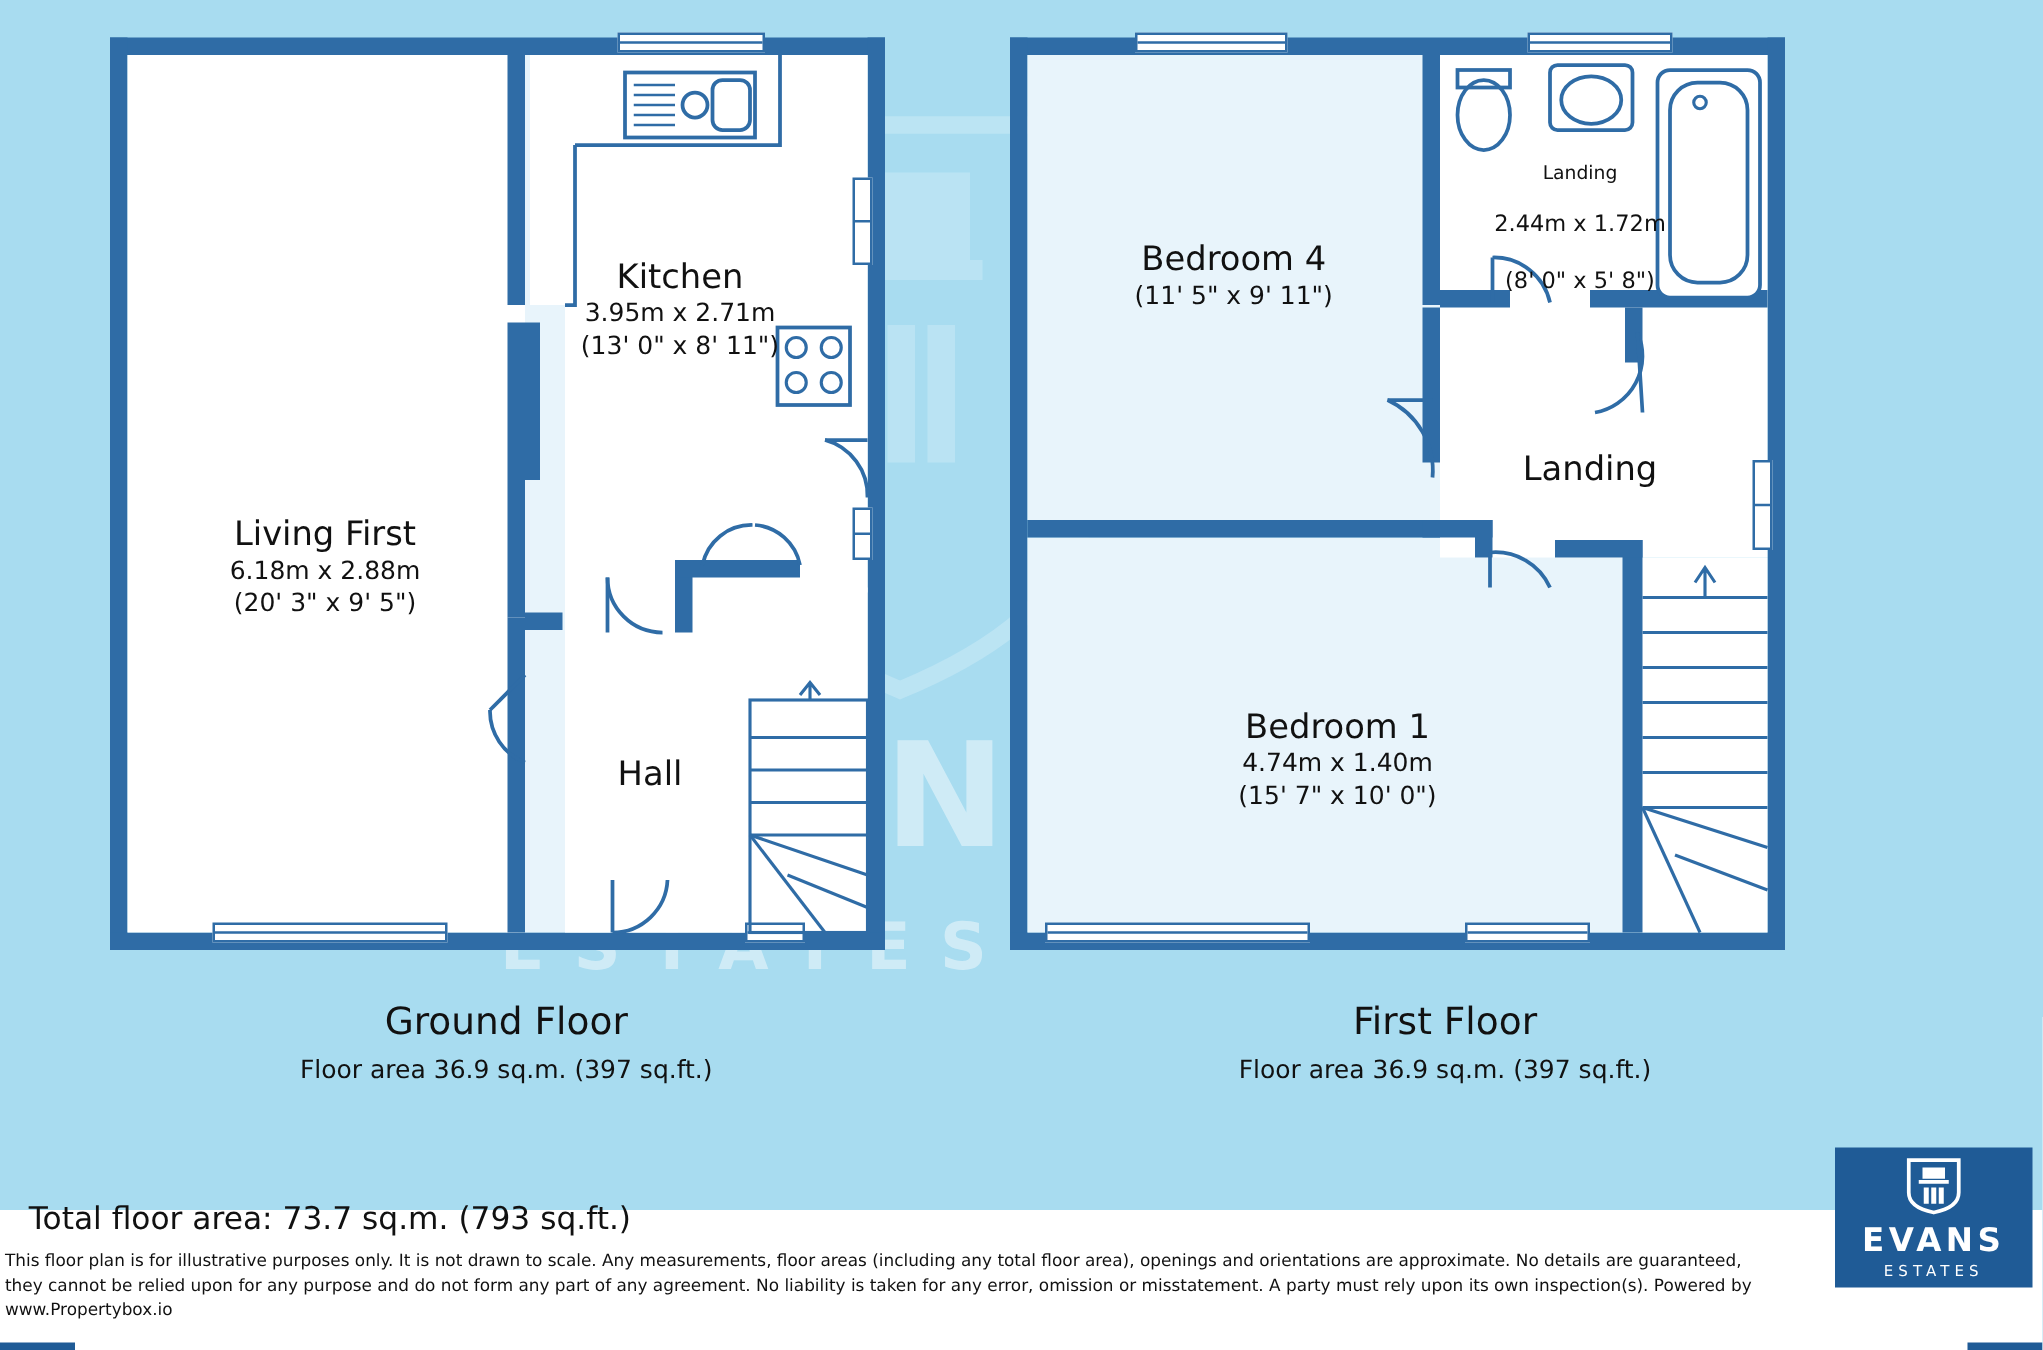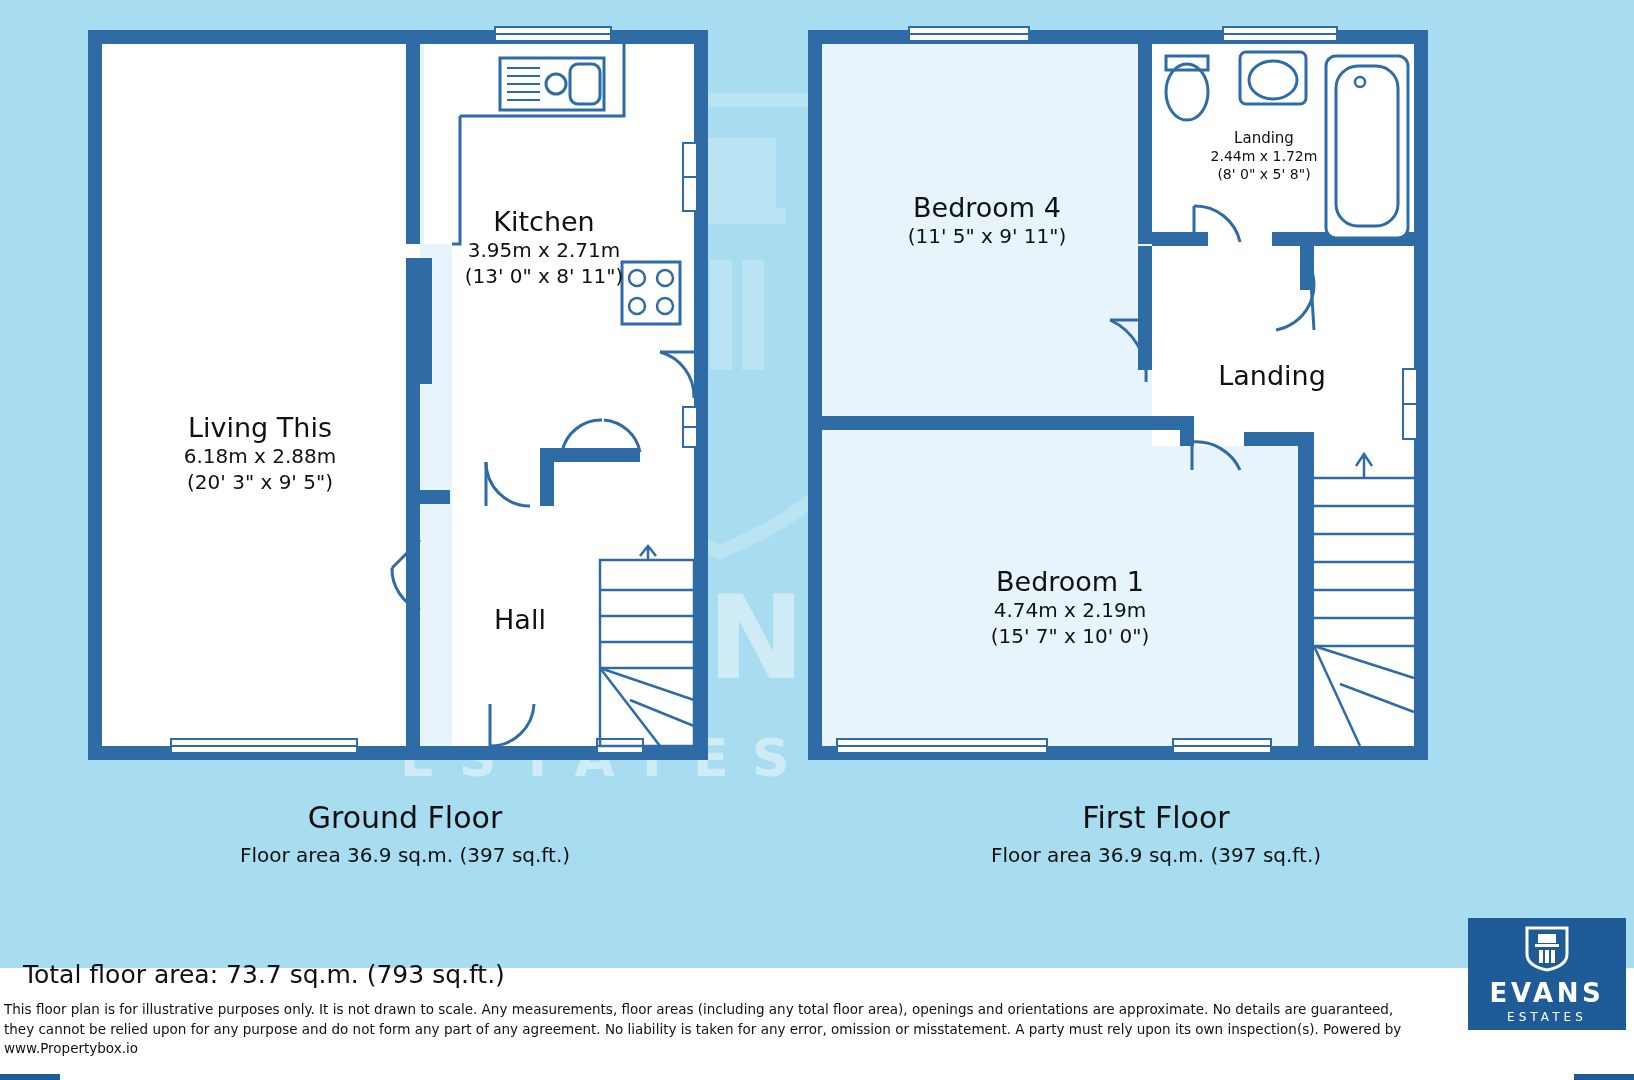--- a/index.html
+++ b/index.html
@@ -37,21 +37,21 @@
   .wall{position:absolute;background:#2f6ca6;}
   .room-fill{position:absolute;background:#e8f4fb;}
   .room-white{position:absolute;background:#ffffff;}
   .win{position:absolute;background:#ffffff;border:2px solid #2f6ca6;box-sizing:border-box;}
   .win:after{content:"";position:absolute;left:0;right:0;top:50%;height:2px;background:#2f6ca6;transform:translateY(-1px);}
 
   .label{position:absolute;text-align:center;color:#111111;}
   .label .name{font-size:27px;font-weight:400;line-height:1.15;}
   .label .dim{font-size:20px;line-height:1.3;}
   .label.small .name{font-size:15px;font-weight:400;}
-  .label.small .dim{font-size:14px;}
+  .label.small .dim{font-size:18px;margin-top:21px;}
 
   .floor-title{position:absolute;text-align:center;color:#111;}
   .floor-title .ft{font-size:30px;}
   .floor-title .fa{font-size:20px;margin-top:8px;}
 
   .total{
     position:absolute;left:8px;top:960px;font-size:25px;color:#111;margin-left:15px;
   }
   .disclaimer{
     position:absolute;left:4px;top:1000px;width:1400px;font-size:13.5px;color:#111;line-height:1.45;
@@ -157,21 +157,21 @@
         <path d="M486 462 A44 44 0 0 0 530 506"></path>
         <line x1="486" y1="462" x2="486" y2="506"></line>
         <path d="M392 568 A44 44 0 0 0 420 610"></path>
         <line x1="392" y1="568" x2="420" y2="540"></line>
         <path d="M490 746 A44 44 0 0 0 534 704"></path>
         <line x1="490" y1="746" x2="490" y2="704"></line>
       </g>
     </svg>
 
     <div class="label" style="left:100px;top:412px;width:320px;">
-      <div class="name">Living This</div>
+      <div class="name">Living First</div>
       <div class="dim">6.18m x 2.88m</div>
       <div class="dim">(20' 3" x 9' 5")</div>
     </div>
     <div class="label" style="left:406px;top:206px;width:276px;">
       <div class="name">Kitchen</div>
       <div class="dim">3.95m x 2.71m</div>
       <div class="dim">(13' 0" x 8' 11")</div>
     </div>
     <div class="label" style="left:430px;top:604px;width:180px;">
       <div class="name">Hall</div>
@@ -251,21 +251,21 @@
         <line x1="1192" y1="442" x2="1192" y2="470"></line>
       </g>
     </svg>
 
     <div class="label" style="left:830px;top:192px;width:314px;">
       <div class="name">Bedroom 4</div>
       <div class="dim">(11' 5" x 9' 11")</div>
     </div>
     <div class="label" style="left:910px;top:566px;width:320px;">
       <div class="name">Bedroom 1</div>
-      <div class="dim">4.74m x 2.19m</div>
+      <div class="dim">4.74m x 1.40m</div>
       <div class="dim">(15' 7" x 10' 0")</div>
     </div>
     <div class="label small" style="left:1182px;top:130px;width:164px;">
       <div class="name">Landing</div>
       <div class="dim">2.44m x 1.72m</div>
       <div class="dim">(8' 0" x 5' 8")</div>
     </div>
     <div class="label" style="left:1182px;top:360px;width:180px;">
       <div class="name">Landing</div>
     </div>

